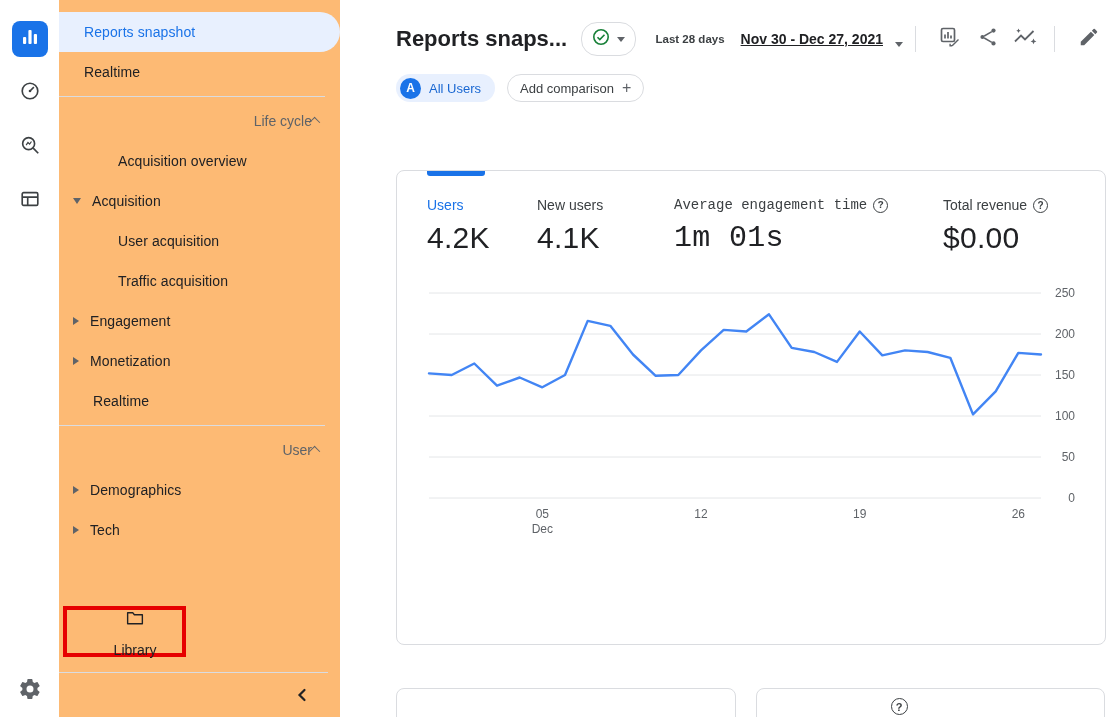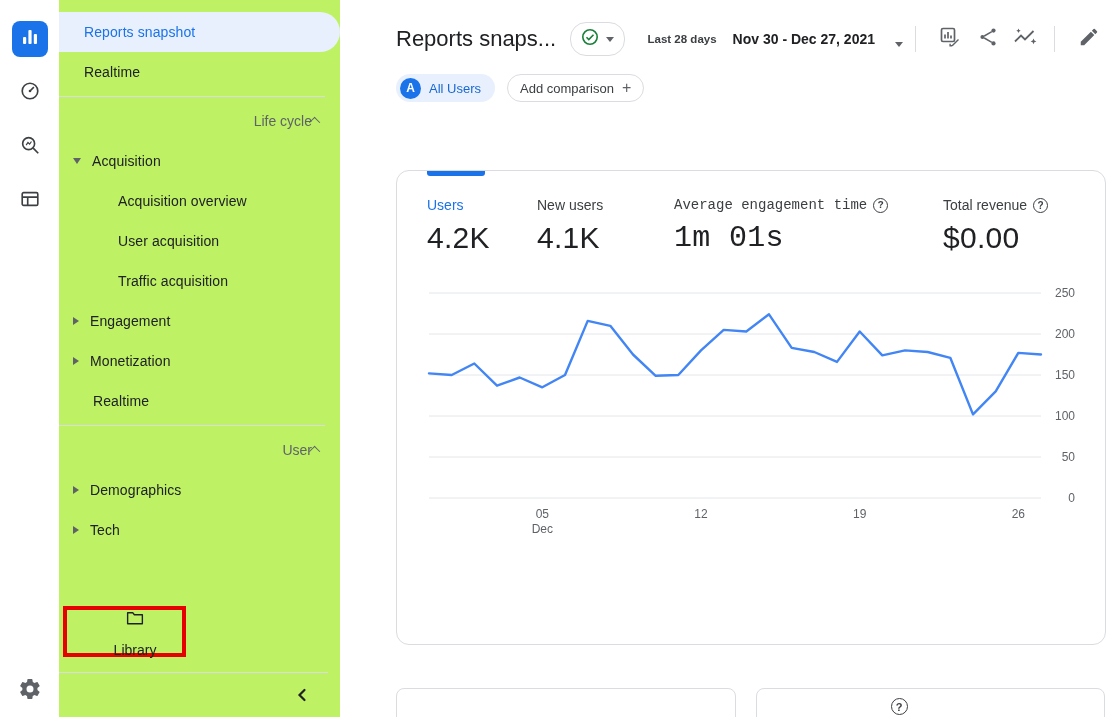--- a/index.html
+++ b/index.html
@@ -13,59 +13,59 @@
   }
 
   
   .rail { position:absolute; left:0; top:0; width:59px; height:100%; background:#fff; }
   .rail-btn { width:36px; height:36px; margin:18px auto 0; display:flex; align-items:center; justify-content:center; border-radius:8px; cursor:pointer; }
   .rail-btn:first-child { margin-top:21px; }
   .rail-btn.active { background:#1a73e8; }
   .rail-gear { position:absolute; bottom:12px; left:0; width:100%; display:flex; justify-content:center; cursor:pointer; }
 
   
-  .sidebar { position:absolute; left:59px; top:0; width:281px; height:100%; background:#bef264; padding-top:12px; }
+  .sidebar { position:absolute; left:59px; top:0; width:281px; height:100%; background:#fdba74; padding-top:12px; }
   .nav-item { height:40px; display:flex; align-items:center; font-size:14px; font-weight:500; color:#202124; cursor:pointer; letter-spacing:.1px; }
   .nav-item.lvl0 { padding-left:25px; }
   .nav-item.lvl1 { padding-left:14px; }
   .nav-item.lvl2 { padding-left:59px; }
   .nav-item.active { background:#e8f0fe; color:#1a73e8; border-radius:0 20px 20px 0; }
   .nav-section { height:40px; display:flex; align-items:center; justify-content:flex-end; padding:0 20px 0 25px; font-size:14px; font-weight:400; color:#5f6368; cursor:pointer; }
   .divider { border-top:1px solid #dadce0; margin:4px 15px 4px 0; }
   .tri { display:inline-block; margin-right:11px; }
   .tri.expanded { width:0; height:0; border-left:4.5px solid transparent; border-right:4.5px solid transparent; border-top:6px solid #5f6368; }
   .tri.collapsed { width:0; height:0; border-top:4.5px solid transparent; border-bottom:4.5px solid transparent; border-left:6px solid #5f6368; }
   .tri.spacer { width:9px; border:none; }
   .chev-up { width:8px; height:8px; border-left:1.6px solid #5f6368; border-top:1.6px solid #5f6368; transform:rotate(45deg) translateY(2px); }
   .annotation-box { position:absolute; left:4px; top:606px; width:123px; height:51px; border:4px solid #e60000; display:flex; align-items:center; }
   .library-item { display:flex; align-items:center; padding-left:21px; gap:13px; font-size:14px; font-weight:500; cursor:pointer; width:100%; height:100%;flex-direction:column; }
   .sidebar-bottom-divider { position:absolute; bottom:44px; left:0; right:12px; border-top:1px solid #dadce0; }
   .collapse-btn { position:absolute; bottom:6px; right:24px; width:28px; height:28px; display:flex; align-items:center; justify-content:center; cursor:pointer; }
 
   
   .main { position:absolute; left:340px; top:0; width:776px; height:100%; padding:0 11px 0 56px; }
   .main-header { display:flex; align-items:center; margin-top:20px; height:38px; }
-  .page-title { font-size:22px; font-weight:400; color:#202124; white-space:nowrap; }
+  .page-title { font-size:22px; font-weight:700; color:#202124; white-space:nowrap; }
   .status-pill { display:flex; align-items:center; gap:7px; border:1px solid #dadce0; border-radius:16px; padding:5px 10px; margin-left:14px; cursor:pointer; }
   .caret-down { width:0; height:0; border-left:4px solid transparent; border-right:4px solid transparent; border-top:5px solid #5f6368; display:inline-block; }
   .hspacer { flex:1; }
   .date-preset { font-size:11.5px; font-weight:700; color:#3c4043; margin-right:16px; white-space:nowrap; }
-  .date-range { display:flex; align-items:flex-end; gap:20px; font-size:14px; font-weight:700; color:#202124; cursor:pointer; white-space:nowrap; }
+  .date-range { display:flex; align-items:flex-end; gap:12px; font-size:14px; font-weight:700; color:#202124; cursor:pointer; white-space:nowrap;text-decoration:underline; }
   .vdiv { width:1px; height:26px; background:#dadce0; margin:0 12px; }
   .hdr-icon { width:32px; height:32px; display:flex; align-items:center; justify-content:center; cursor:pointer; margin-left:6px; }
 
   .chips-row { display:flex; align-items:center; gap:12px; margin-top:16px; }
   .chip-allusers { display:flex; align-items:center; gap:8px; background:#e8f0fe; border-radius:14px; height:28px; padding:0 14px 0 4px; cursor:pointer; }
   .chip-avatar { width:21px; height:21px; border-radius:50%; background:#1a73e8; color:#fff; font-size:12px; font-weight:700; display:flex; align-items:center; justify-content:center; }
   .chip-allusers-label { font-size:13px; font-weight:500; color:#1967d2; }
   .chip-add { display:flex; align-items:center; gap:8px; border:1px solid #dadce0; border-radius:14px; height:28px; padding:0 12px; font-size:13px; font-weight:500; color:#3c4043; cursor:pointer; }
   .chip-plus { font-size:16px; color:#5f6368; font-weight:400; }
 
   
-  .card { position:relative; margin-top:68px; width:710px; height:475px; background:#fff; border:1px solid #dadce0; border-radius:13px; padding:26px 30px 0; }
+  .card { position:relative; margin-top:68px; width:710px; height:475px; background:#fff; border:1px solid #dadce0; border-radius:8px; padding:26px 30px 0; }
   .tab-indicator { position:absolute; top:0; left:30px; width:58px; height:5px; background:#1a73e8; border-radius:0 0 3px 3px; }
   .metrics-row { display:flex; align-items:flex-start; }
   .metric { display:flex; flex-direction:column; gap:8px; }
   .metric:nth-child(1){ width:110px; }
   .metric:nth-child(2){ width:137px;gap:8px; }
   .metric:nth-child(3){ flex:1;font-family:Liberation Mono, monospace; }
   .metric:nth-child(4){ width:132px; }
   .metric-label { font-size:14px; font-weight:400; color:#3c4043; display:flex; align-items:center; white-space:nowrap; }
   .metric.selected .metric-label { color:#1a73e8; }
   .metric-value { font-size:30px; font-weight:400; color:#202124; letter-spacing:.3px; }
@@ -138,26 +138,26 @@
   </div>
   <div class="nav-item lvl0">
     <span>Realtime</span>
   </div>
   <div class="divider"></div>
 
   <div class="nav-section">
     <span>Life cycle</span>
     <span class="chev-up"></span>
   </div>
+  <div class="nav-item lvl2">
+    <span>Acquisition overview</span>
+  </div>
   <div class="nav-item lvl1">
     <span class="tri expanded"></span>
     <span>Acquisition</span>
-  </div>
-  <div class="nav-item lvl2">
-    <span>Acquisition overview</span>
   </div>
   <div class="nav-item lvl2">
     <span>User acquisition</span>
   </div>
   <div class="nav-item lvl2">
     <span>Traffic acquisition</span>
   </div>
   <div class="nav-item lvl1">
     <span class="tri collapsed"></span>
     <span>Engagement</span>

